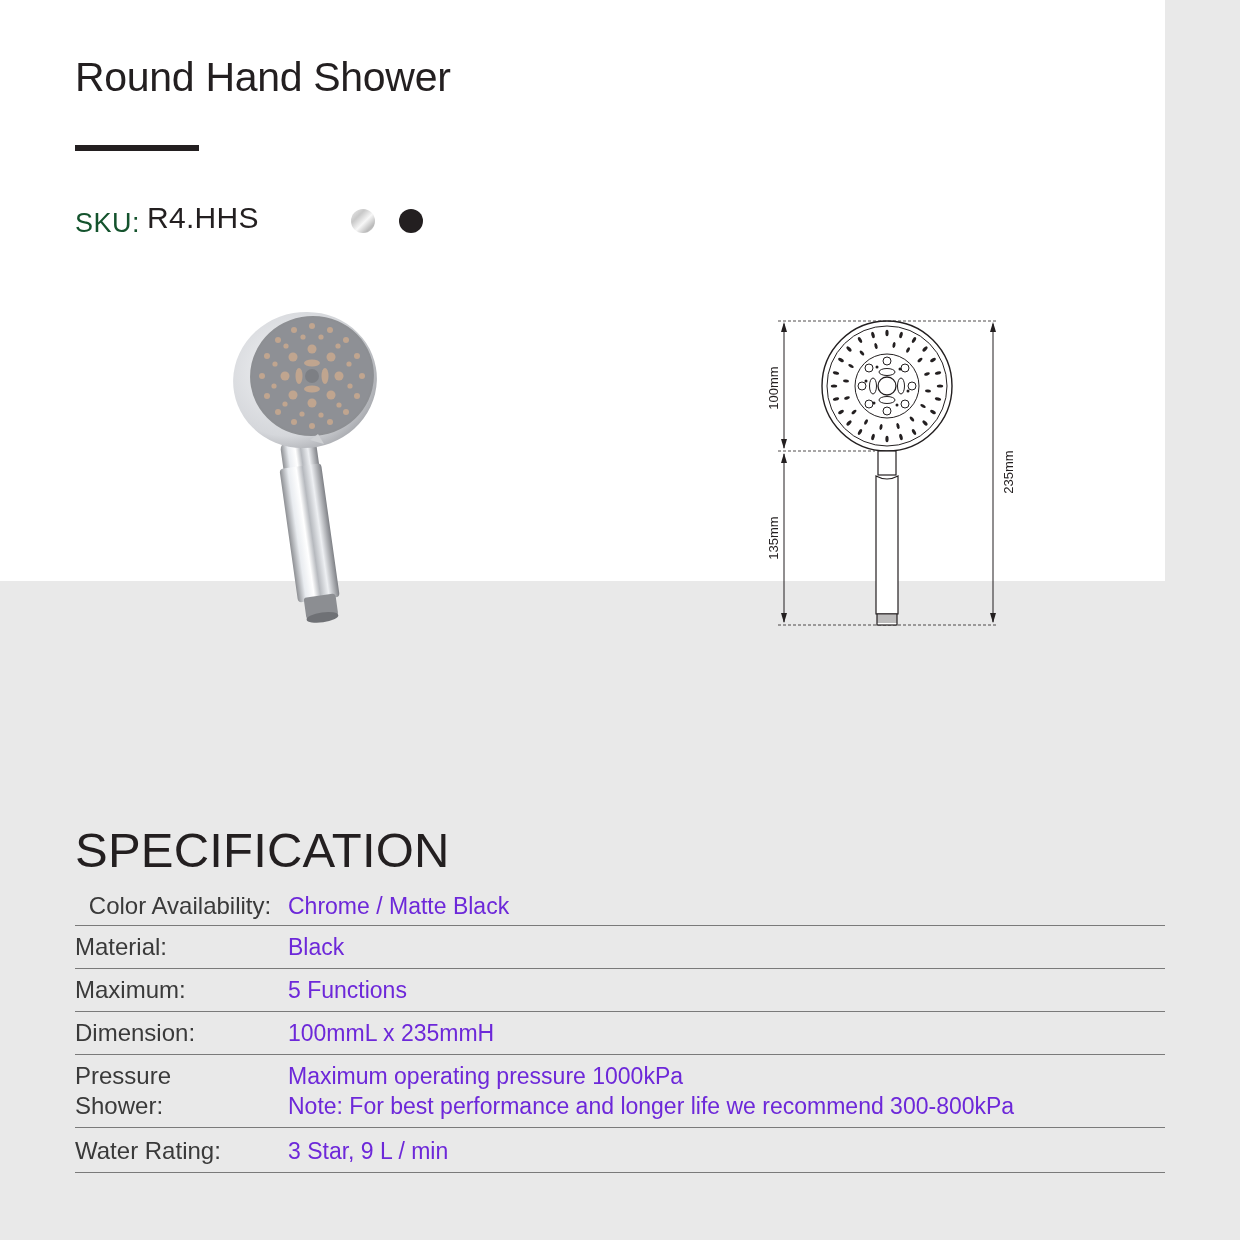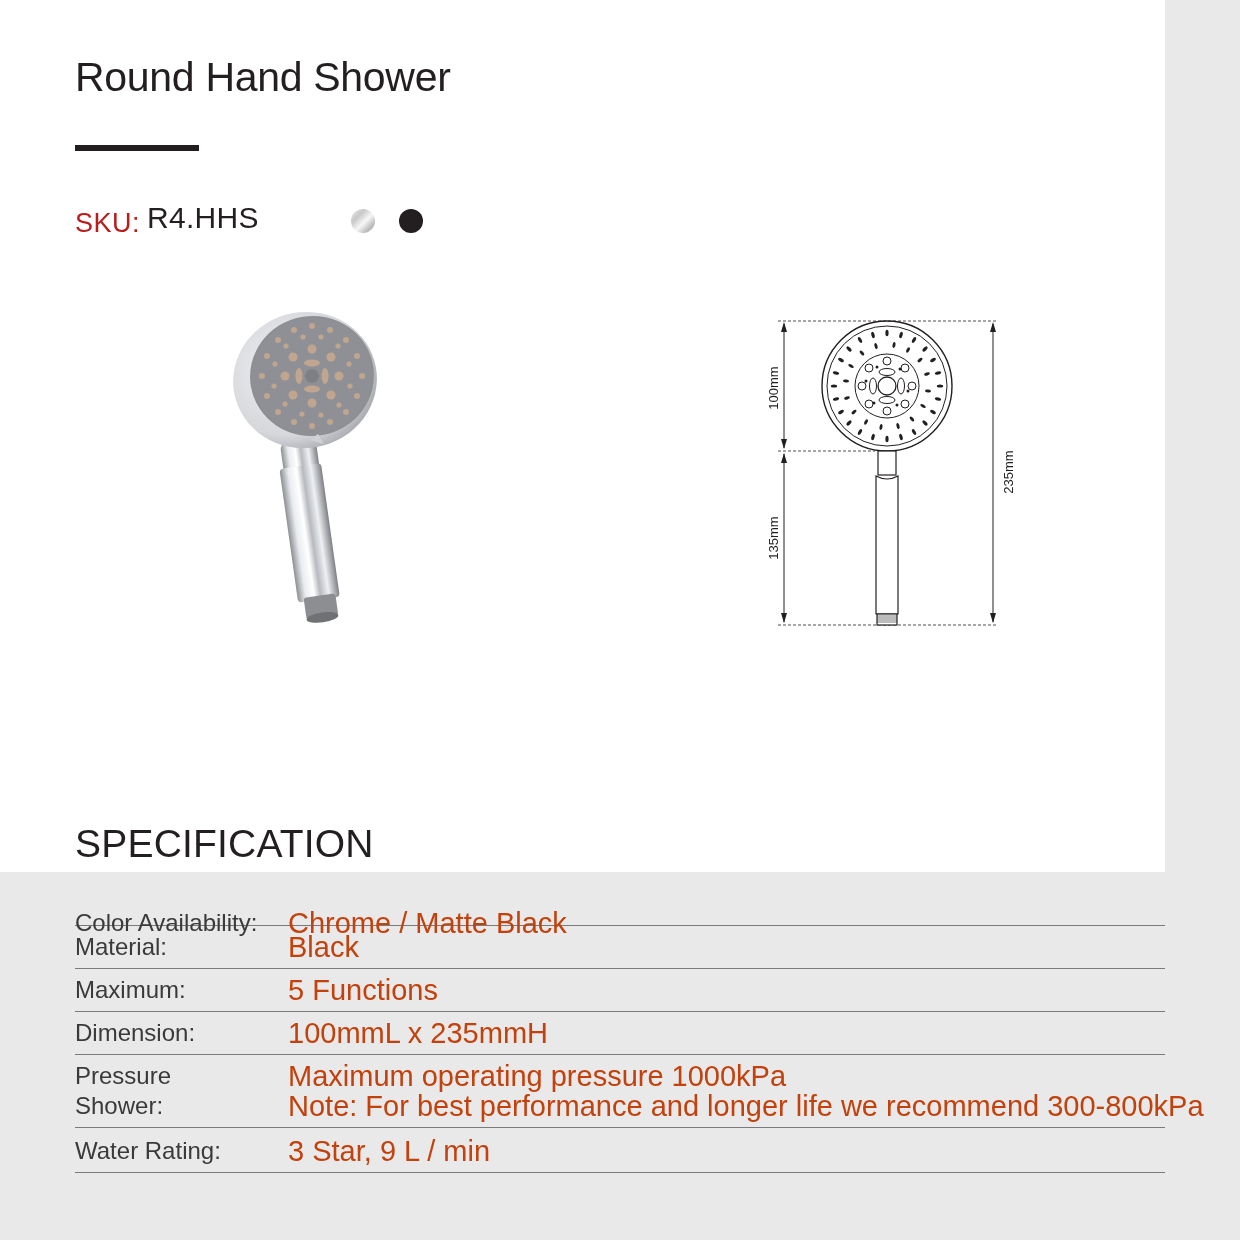--- a/index.html
+++ b/index.html
@@ -1,42 +1,42 @@
 <!DOCTYPE html>
 <html><head>
   <meta charset="utf-8">
   <style>
     * { margin: 0; padding: 0; box-sizing: border-box; }
     html, body { width: 1240px; height: 1240px; background: #e9e9e9; overflow: hidden; }
     body { position: relative; font-family: "Liberation Sans", "DejaVu Sans", sans-serif; color: #231f20; }
 
-    .top-panel { position: absolute; left: 0; top: 0; width: 1165px; height: 872px; background: #ffffff; }
+    .top-panel { position: absolute; left: 0; top: 0; width: 1165px; height: 581px; background: #ffffff; }
 
     .title { position: absolute; left: 75px; top: 54px; font-size: 41px; font-weight: 500; letter-spacing: -0.3px; color: #231f20; white-space: nowrap; }
     .title-rule { position: absolute; left: 75px; top: 145px; width: 124px; height: 6px; background: #231f20; }
 
     .sku-row { position: absolute; left: 75px; top: 200px; height: 44px; white-space: nowrap; }
-    .sku-label { position: absolute; left: 0; top: 8px; font-size: 27px; color: #b91c1c; letter-spacing: 0.5px; }
+    .sku-label { position: absolute; left: 0; top: 8px; font-size: 27px; color: #14532d; letter-spacing: 0.5px; }
     .sku-value { position: absolute; left: 72px; top: 1px; font-size: 30px; color: #231f20; letter-spacing: 0.3px; }
 
     .swatch { position: absolute; width: 24px; height: 24px; border-radius: 50%; top: 209px; }
     .swatch-chrome { left: 351px; background: linear-gradient(135deg, #ededed 0%, #c8c8c8 30%, #f7f7f7 55%, #b9b9b9 80%, #dcdcdc 100%); }
     .swatch-black { left: 399px; background: #231f20; }
 
     .photo { position: absolute; left: 210px; top: 300px; width: 200px; height: 340px; }
     .drawing { position: absolute; left: 750px; top: 310px; width: 280px; height: 330px; }
 
-    .spec-title { position: absolute; left: 75px; top: 822px; font-size: 39px; font-weight: 500; color: #231f20; letter-spacing: 0.2px; white-space: nowrap; }
+    .spec-title { position: absolute; left: 75px; top: 822px; font-size: 49px; font-weight: 500; color: #231f20; letter-spacing: 0.2px; white-space: nowrap; }
 
     .spec-table { position: absolute; left: 75px; top: 885px; width: 1090px; }
     .spec-row { position: relative; border-bottom: 1.5px solid #7a7a7a; }
     .spec-label { position: absolute; left: 0; font-size: 24px; color: #3a3a3a; line-height: 30px; width: 210px; }
-    .spec-value { position: absolute; left: 213px; font-size: 29px; color: #c2410c; line-height: 30px; white-space: nowrap; }
+    .spec-value { position: absolute; left: 213px; font-size: 23px; color: #6d28d9; line-height: 30px; white-space: nowrap; }
     .row-1 { height: 41px; }
-    .row-1 .spec-label, .row-1 .spec-value { top: 23px; }
+    .row-1 .spec-label, .row-1 .spec-value { top: 6px; text-align: center; }
     .row-n { height: 43px; }
     .row-n .spec-label, .row-n .spec-value { top: 6px; }
     .row-pressure { height: 73px; }
     .row-pressure .spec-label { top: 6px; }
     .row-pressure .spec-value { top: 6px; }
     .row-water { height: 45px; }
     .row-water .spec-label, .row-water .spec-value { top: 8px; }
   </style>
 </head>
 <body>

